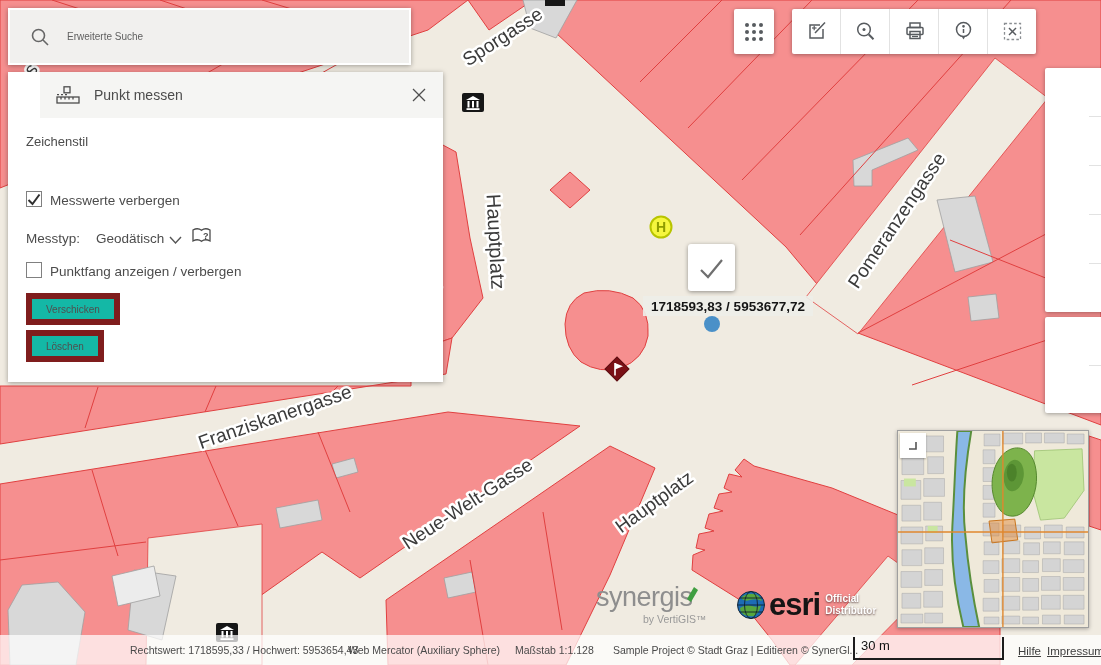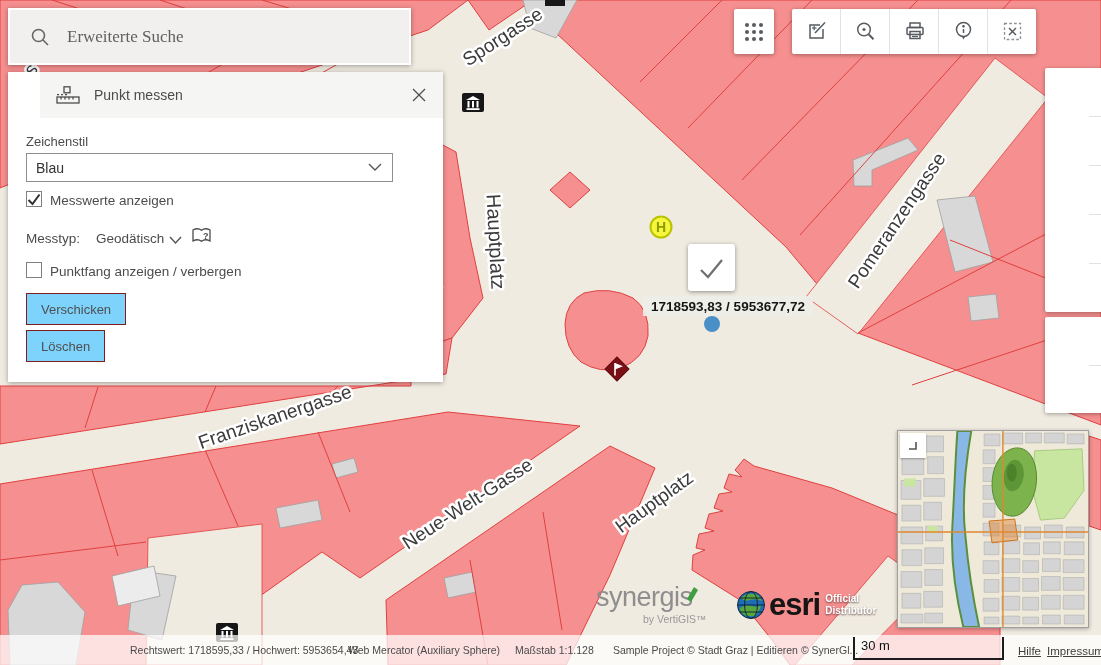--- a/index.html
+++ b/index.html
@@ -4,36 +4,36 @@
 <style>
   html,body{margin:0;padding:0;background:#ddd;}
   body{width:1101px;height:665px;position:relative;overflow:hidden;
        font-family:"Liberation Sans",sans-serif;}
   .abs{position:absolute;}
   
   .panel{position:absolute;background:#fff;box-shadow:0 1px 5px rgba(0,0,0,.35);z-index:10;}
   .search-panel{left:8px;top:8px;width:403px;height:57px;}
   .search-field{position:absolute;inset:2px;background:#f1f0ee;display:flex;align-items:center;
                 padding-left:20px;gap:15px;}
-  .search-input{background:transparent;border:none;outline:none;font-size:17px;color:#444;
-                width:300px;font-family:Liberation Serif, serif;}
+  .search-input{background:transparent;border:none;outline:none;font-size:10px;color:#444;
+                width:300px;font-family:Liberation Sans, sans-serif;}
   .search-input::placeholder{color:#5f5f5f;opacity:1;}
   .pm-panel{left:8px;top:72px;width:403px;height:310px;padding-left:32px;}
   .pm-header{height:46px;background:#f5f5f3;display:flex;align-items:center;padding:0 16px;gap:13px;}
   .pm-title{font-size:14px;color:#4c4c4c;}
   .pm-close{margin-left:auto;cursor:pointer;display:flex;align-items:center;}
   .pm-label{position:absolute;font-size:13px;color:#4c4c4c;}
   .pm-select{position:absolute;left:18px;top:81px;width:367px;height:29px;border:1px solid #8f8f8f;
              background:#fff;display:flex;align-items:center;padding-left:9px;box-sizing:border-box;}
   .pm-select-value{font-size:14px;color:#333;flex:1;}
   .pm-select svg{margin-right:10px;}
   .cbx{position:absolute;width:16px;height:16px;border:1.5px solid #808080;background:#fff;
        box-sizing:border-box;display:flex;align-items:center;justify-content:center;}
-  .btn{position:absolute;height:32px;background:#7dd3fc;border:1px solid #7f1d1d;color:#4f4f4f;
-       font-size:13px;display:inline-flex;align-items:center;padding:0 14px;
+  .btn{position:absolute;height:32px;background:#14b8a6;border:6px solid #7f1d1d;color:#4f4f4f;
+       font-size:10px;display:inline-flex;align-items:center;padding:0 14px;
        font-family:"Liberation Sans",sans-serif;cursor:pointer;}
   
   .tbtn{display:flex;align-items:center;justify-content:center;cursor:pointer;}
   .apps-btn{position:absolute;left:734px;top:9px;width:40px;height:45px;background:#fff;
             border-radius:2px;box-shadow:0 1px 4px rgba(0,0,0,.35);z-index:10;}
   .tool-group{position:absolute;left:792px;top:9px;height:45px;display:flex;background:#fff;
               border-radius:2px;box-shadow:0 1px 4px rgba(0,0,0,.35);z-index:10;}
   .tool-group .tbtn{width:48px;}
   .tool-group .tbtn + .tbtn{border-left:1px solid #e2e2e2;}
   .side-group{position:absolute;left:1045px;width:45px;background:#fff;border-radius:2px;
@@ -203,32 +203,26 @@
     </svg>
     <span class="pm-title">Punkt messen</span>
     <span class="pm-close">
       <svg width="16" height="16" viewBox="0 0 16 16" stroke="#4f4f4f" stroke-width="1.3">
           <line x1="2" y1="2" x2="14" y2="14"></line>
           <line x1="14" y1="2" x2="2" y2="14"></line>
         </svg>
     </span>
   </div>
   <div class="pm-label" style="left:18px;top:62px;">Zeichenstil</div>
-  <div class="pm-select">
-    <span class="pm-select-value">Blau</span>
-    <svg width="14" height="9" viewBox="0 0 14 9" fill="none" stroke="#555" stroke-width="1.4">
-        <polyline points="1,1 7,7 13,1"></polyline>
-      </svg>
-  </div>
   <div class="cbx" style="left:18px;top:119px;">
     <svg width="14" height="13" viewBox="0 0 14 13" fill="none" stroke="#2f2f2f" stroke-width="2">
         <polyline points="1.5,7 5.5,11 12.5,1.5"></polyline>
       </svg>
   </div>
-  <div class="pm-label" style="left:42px;top:121px;font-size:13.5px;">Messwerte anzeigen</div>
+  <div class="pm-label" style="left:42px;top:121px;font-size:13.5px;">Messwerte verbergen</div>
   <div class="pm-label" style="left:18px;top:159px;font-size:13.5px;">Messtyp:</div>
   <div class="pm-label" style="left:88px;top:159px;font-size:13.5px;cursor:pointer;">Geodätisch</div>
   <svg class="abs" style="left:161px;top:164px;" width="13" height="9" viewBox="0 0 13 9" fill="none" stroke="#555" stroke-width="1.4">
       <polyline points="1,1 6.5,7 12,1"></polyline>
     </svg>
   <svg class="abs" style="left:183px;top:155px;" width="22" height="18" viewBox="0 0 22 18" fill="none" stroke="#4c4c4c" stroke-width="1.3">
     <path d="M2,3 C5,1.3 8,1.3 10.5,3.3 C13,1.3 16,1.3 19,3 V14 C16,12.3 13,12.3 10.5,14.3 C8,12.3 5,12.3 2,14 Z"></path>
     <text x="12" y="11.5" font-size="9" fill="#4c4c4c" stroke="none" font-weight="bold">?</text>
   </svg>
   <div class="cbx" style="left:18px;top:190px;"></div>

